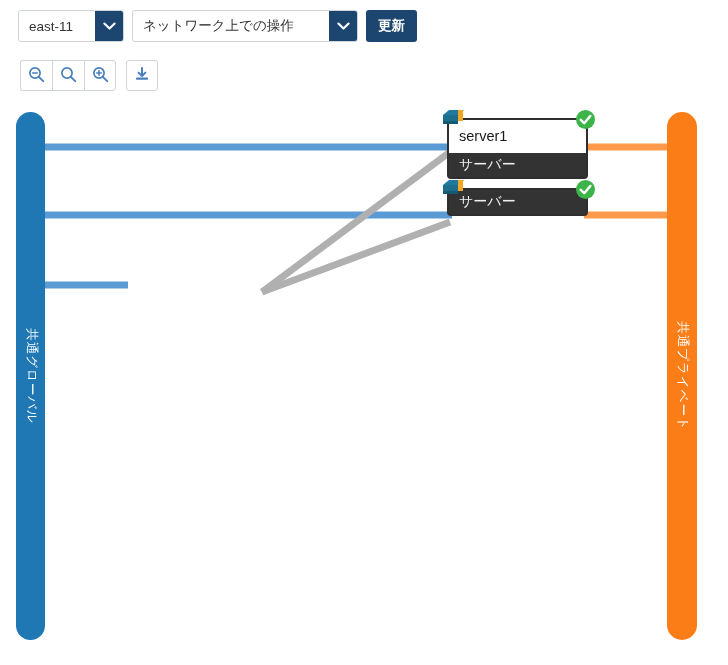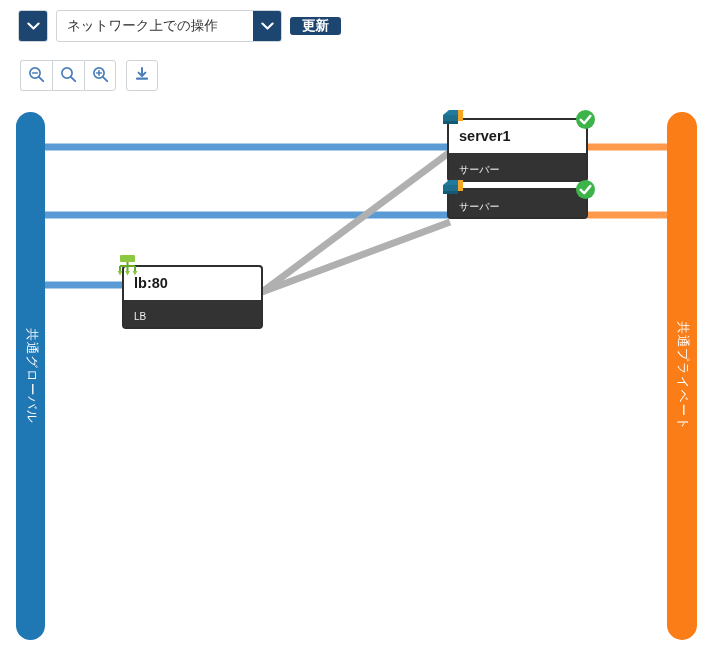--- a/index.html
+++ b/index.html
@@ -49,21 +49,21 @@
     width: 28px;
     background: #1c4570;
     display: flex;
     align-items: center;
     justify-content: center;
     flex: none;
   }
   .select .chev svg { display: block; }
 
   .btn-update {
-    height: 18px;
+    height: 32px;
     padding: 0 12px;
     background: #1c4570;
     color: #ffffff;
     border: none;
     border-radius: 3px;
     font-size: 13.5px;
     font-weight: bold;
     font-family: "Liberation Sans", "DejaVu Sans", sans-serif;
     cursor: pointer;
     display: flex;
@@ -159,27 +159,26 @@
     border-radius: 4px;
     box-sizing: border-box;
   }
   .node .node-title {
     padding: 9px 10px 8px 10px;
     font-size: 14.5px;
     color: #1a1a1a;
     line-height: 1.1;
     white-space: nowrap;
     overflow: hidden;
-    font-weight: bold;
   }
   .node .node-type {
     background: #333333;
     color: #f0f0f0;
-    font-size: 10px;
-    padding: 11px 10px 4px 10px;
+    font-size: 14px;
+    padding: 3px 10px 4px 10px;
     line-height: 1.2;
   }
   .node-server1 { left: 447px; top: 18px; }
   .node-server2 { left: 447px; top: 88px; }
   .node-lb { left: 122px; top: 165px; }
 
   .node-icon {
     position: absolute;
     left: -9px;
     top: -13px;
@@ -193,20 +192,21 @@
     width: 21px;
     height: 21px;
   }
 </style>
 </head>
 <body>
 
 <div class="controls">
 
   <div class="select zone">
+    <span class="sel-value">east-11</span>
     <span class="chev">
       <svg width="13" height="9" viewBox="0 0 13 9" aria-hidden="true">
         <path d="M1.4 1.6 L6.5 6.6 L11.6 1.6" fill="none" stroke="#ffffff" stroke-width="2.1" stroke-linecap="round" stroke-linejoin="round"></path>
       </svg>
     </span>
   </div>
 
   <div class="select action">
     <span class="sel-value">ネットワーク上での操作</span>
     <span class="chev">
@@ -317,29 +317,14 @@
     </span>
     <span class="status-badge">
       <svg width="21" height="21" viewBox="0 0 21 21" aria-hidden="true">
         <circle cx="10.5" cy="10.5" r="9.5" fill="#3cb44a"></circle>
         <path d="M5.7 10.8 L9.2 14.2 L15.4 6.9" fill="none" stroke="#ffffff" stroke-width="2.4" stroke-linecap="round" stroke-linejoin="round"></path>
       </svg>
     </span>
     <div class="node-type">サーバー</div>
   </div>
 
-  <div class="node node-lb">
-    <span class="node-icon">
-      <svg width="26" height="24" viewBox="0 0 26 24" aria-hidden="true">
-        <rect x="5" y="1" width="15" height="7" rx="1" fill="#8dc63f"></rect>
-        <path d="M12.5 8 L12.5 12" stroke="#6aa829" stroke-width="2"></path>
-        <path d="M5 12 L20 12" stroke="#6aa829" stroke-width="2"></path>
-        <path d="M5 12 L5 17 M12.5 12 L12.5 17 M20 12 L20 17" stroke="#6aa829" stroke-width="2"></path>
-        <path d="M2.6 17 L7.4 17 L5 21.5 Z" fill="#8dc63f"></path>
-        <path d="M10.1 17 L14.9 17 L12.5 21.5 Z" fill="#8dc63f"></path>
-        <path d="M17.6 17 L22.4 17 L20 21.5 Z" fill="#8dc63f"></path>
-      </svg>
-    </span>
-    <div class="node-title">lb:80</div>
-    <div class="node-type">LB</div>
-  </div>
 
 </div>
 
 </body></html>

